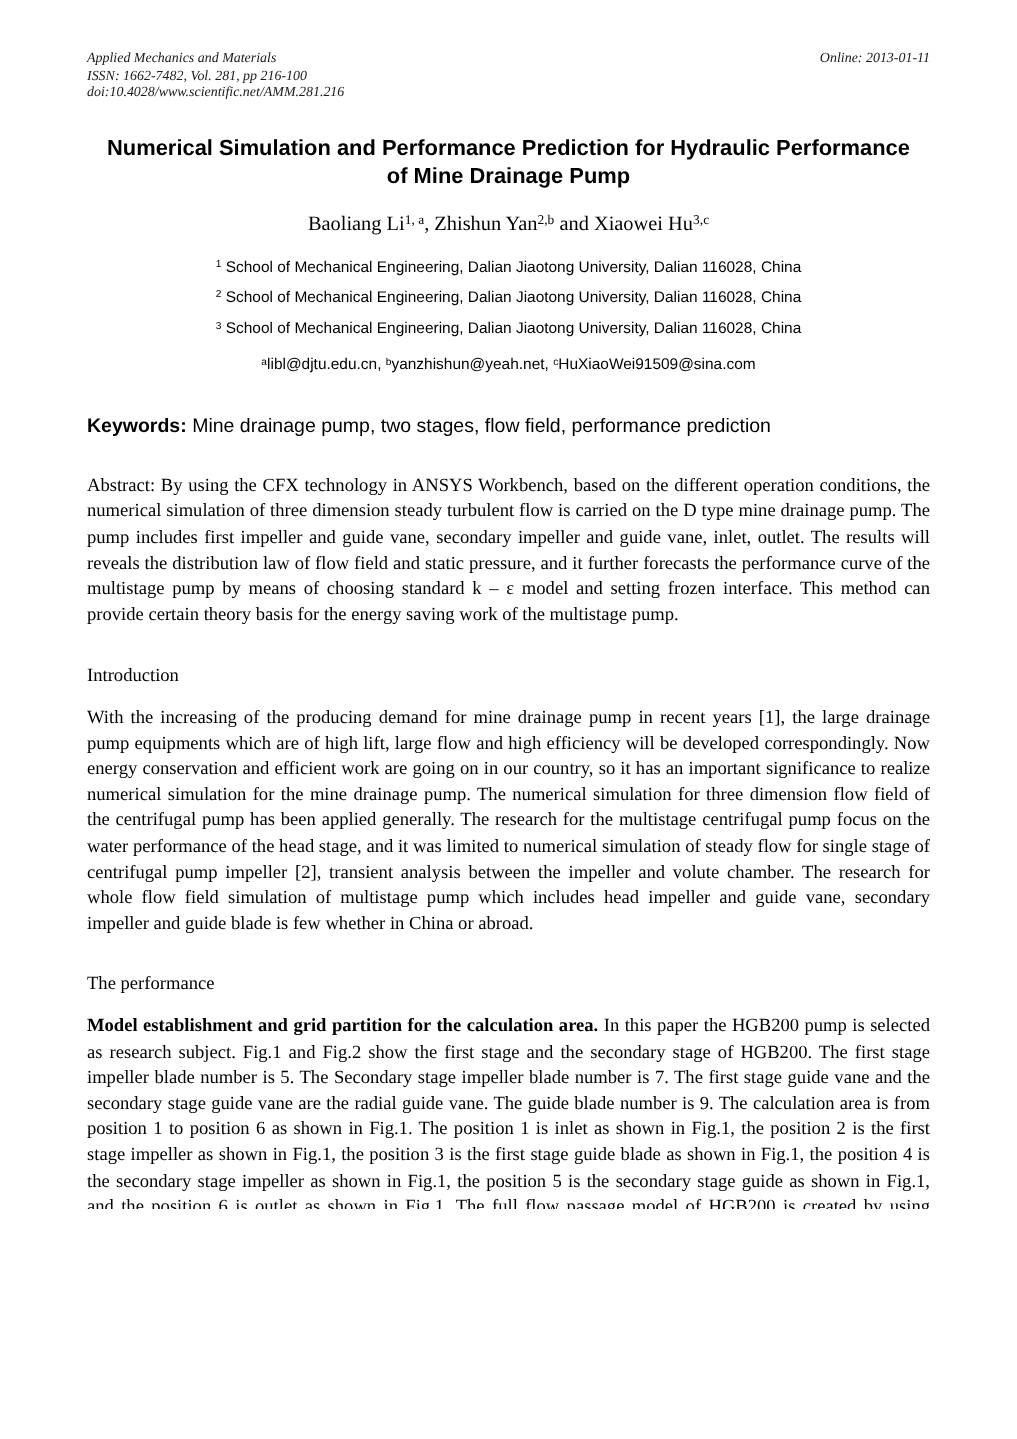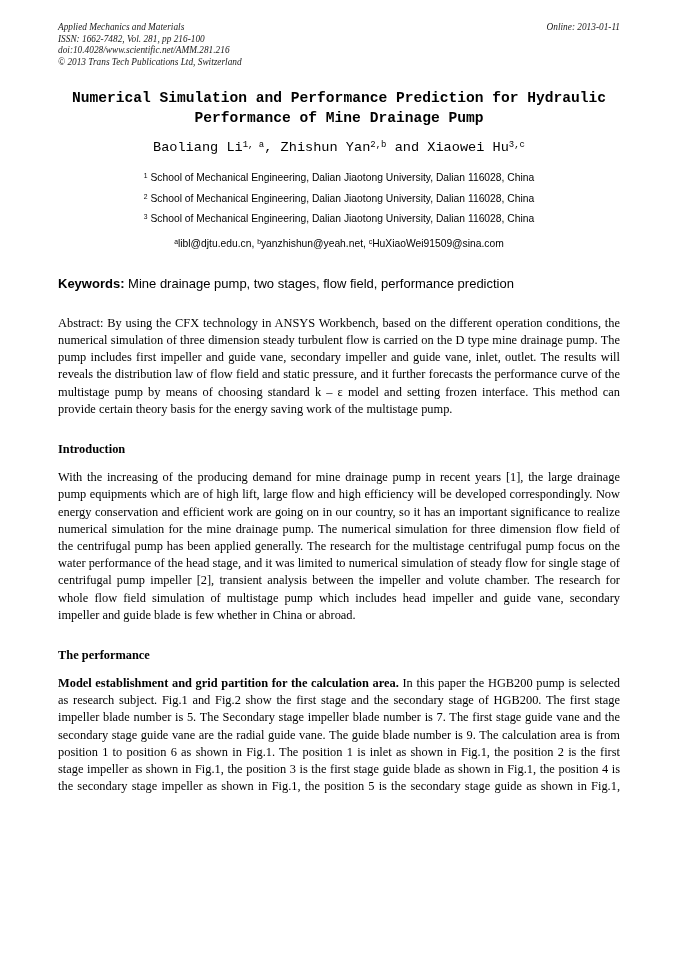--- a/index.html
+++ b/index.html
@@ -10,20 +10,21 @@
   }
   .page {
     position: relative;
     width: 678px;
     height: 794px;
     background: #ffffff;
     overflow: hidden;
     font-family: "Liberation Serif", serif;
     color: #000000;
     box-sizing: border-box;
+    margin-top: 12px;
   }
   .content {
     position: absolute;
     left: 58px;
     top: 0;
     width: 562px;
   }
 
   
   .journal-header {
@@ -42,32 +43,32 @@
     top: 22px;
     font-style: italic;
     font-size: 9.3px;
     line-height: 11.6px;
     white-space: nowrap;
     padding-left: 12px;
   }
 
   
   .title {
-    font-family: Liberation Mono, monospace;
+    font-family: Liberation Sans, sans-serif;
     font-weight: bold;
     font-size: 14.6px;
     line-height: 19.5px;
     text-align: center;
     margin-top: 21px;
     padding: 0 6px;
   }
 
   
   .authors {
-    font-family: Liberation Mono, monospace;
+    font-family: Liberation Serif, serif;
     font-size: 13.6px;
     line-height: 16px;
     text-align: center;
     margin-top: 12px;
   }
   .authors sup,
   .affil sup,
   .emails sup {
     font-size: 0.66em;
     vertical-align: 0.42em;
@@ -107,21 +108,21 @@
     font-size: 12.4px;
     line-height: 17.2px;
     text-align: justify;
     margin-top: 24px;
   }
   .abstract .ab-label { font-weight: normal; }
   .math-italic { }
 
   .section-heading {
     font-family: "Liberation Serif", serif;
-    font-weight: bold;
+    font-weight: normal;
     font-size: 12.4px;
     line-height: 17px;
     margin-top: 23px;
   }
   .para {
     font-family: "Liberation Serif", serif;
     font-size: 12.4px;
     line-height: 17.2px;
     text-align: justify;
     margin-top: 11px;
@@ -133,21 +134,20 @@
 </head>
 <body>
 
 <div class="page">
   <div class="content">
 
     <div class="journal-header">
       <div class="line">Applied Mechanics and Materials</div>
       <div class="line">ISSN: 1662-7482, Vol. 281, pp 216-100</div>
       <div class="line">doi:10.4028/www.scientific.net/AMM.281.216</div>
-      <div class="line">© 2013 Trans Tech Publications Ltd, Switzerland</div>
       <div class="online-date">Online: 2013-01-11</div>
     </div>
 
     <h1 class="title">Numerical Simulation and Performance Prediction for Hydraulic Performance of Mine Drainage Pump</h1>
 
     <div class="authors">
       <span>Baoliang Li</span><sup>1, a</sup><span>, Zhishun Yan</span><sup>2,b</sup><span> and Xiaowei Hu</span><sup>3,c</sup>
     </div>
 
     <div class="affil-block">

